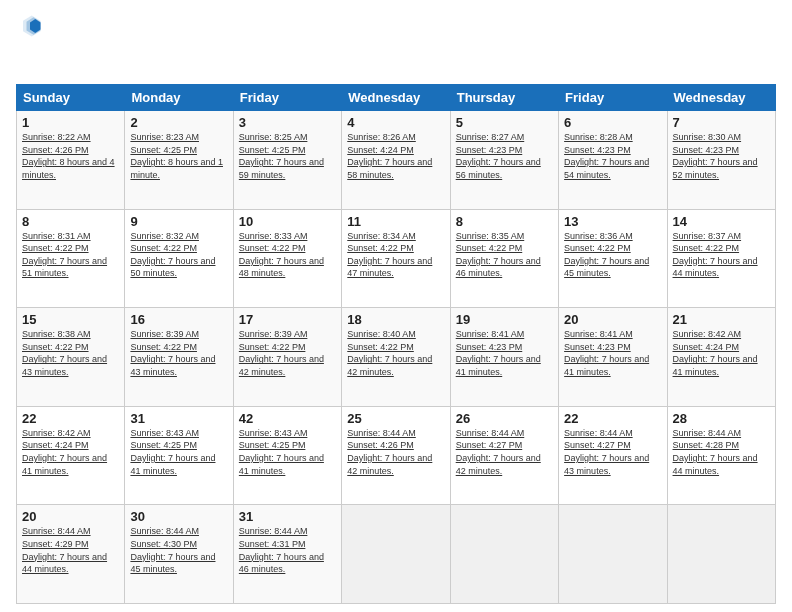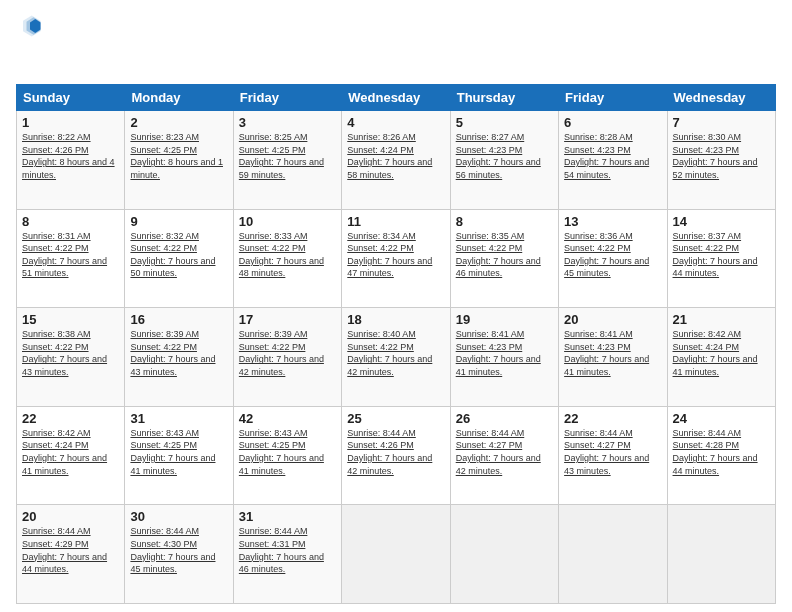--- a/index.html
+++ b/index.html
@@ -247,21 +247,21 @@
           </td>
           <td>
             <span class="day-number">26</span>
             <div class="day-info">Sunrise: 8:44 AM<br>Sunset: 4:27 PM<br>Daylight: 7 hours and 42 minutes.</div>
           </td>
           <td>
             <span class="day-number">22</span>
             <div class="day-info">Sunrise: 8:44 AM<br>Sunset: 4:27 PM<br>Daylight: 7 hours and 43 minutes.</div>
           </td>
           <td>
-            <span class="day-number">24</span>
+            <span class="day-number">28</span>
             <div class="day-info">Sunrise: 8:44 AM<br>Sunset: 4:28 PM<br>Daylight: 7 hours and 44 minutes.</div>
           </td>
         </tr>
         <tr>
           <td>
             <span class="day-number">20</span>
             <div class="day-info">Sunrise: 8:44 AM<br>Sunset: 4:29 PM<br>Daylight: 7 hours and 44 minutes.</div>
           </td>
           <td>
             <span class="day-number">30</span>

